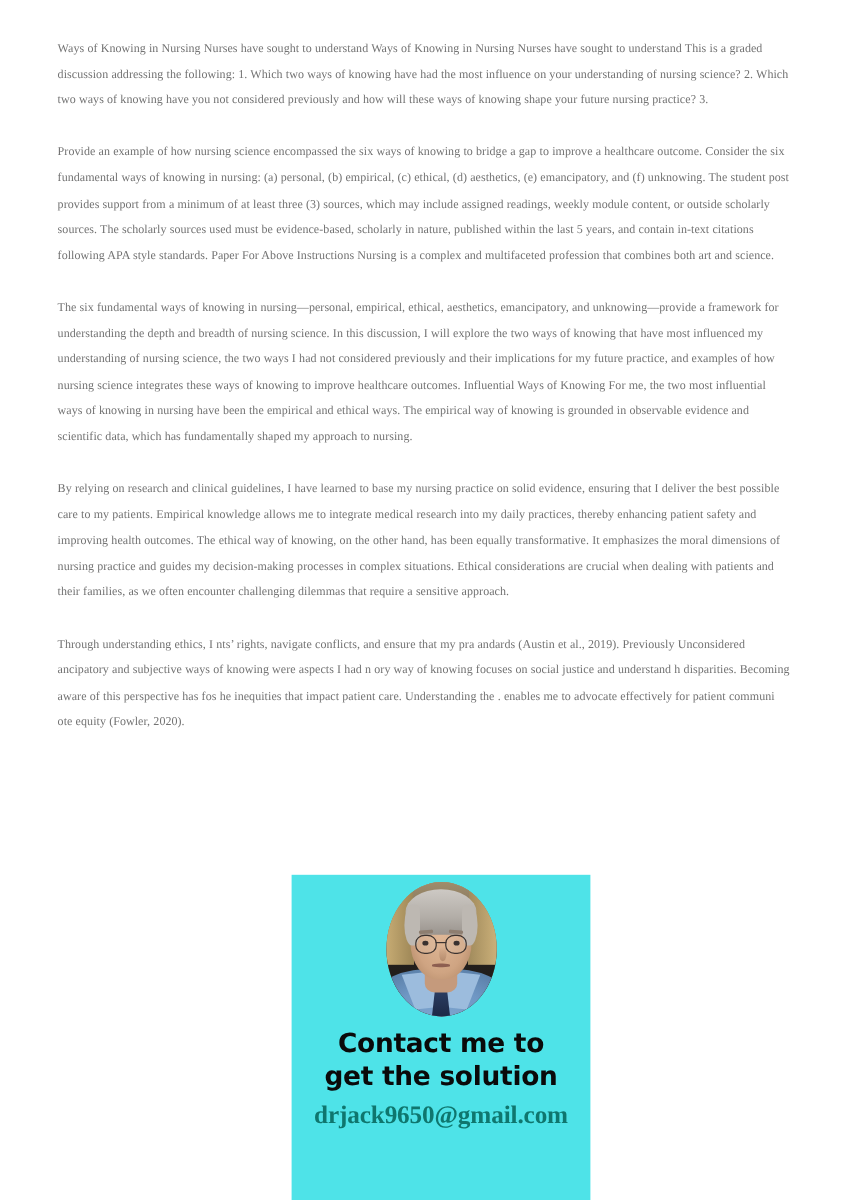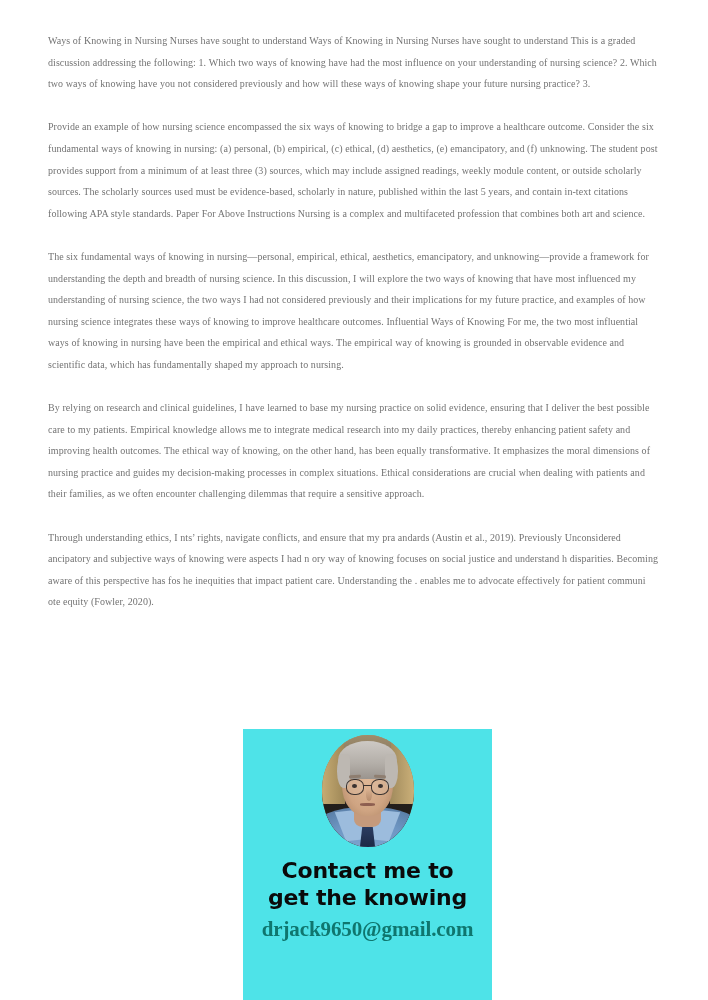--- a/index.html
+++ b/index.html
@@ -302,18 +302,18 @@
       <div class="ph-glass-l"></div>
       <div class="ph-glass-r"></div>
       <div class="ph-bridge"></div>
       <div class="ph-eye-l"></div>
       <div class="ph-eye-r"></div>
       <div class="ph-nose"></div>
       <div class="ph-mouth"></div>
     </div>
 
     <div id="contact-line1">Contact me to</div>
-    <div id="contact-line2">get the knowing</div>
+    <div id="contact-line2">get the solution</div>
     <div id="contact-email">drjack9650@gmail.com</div>
 
   </div>
 
 </div>
 
 </body></html>

